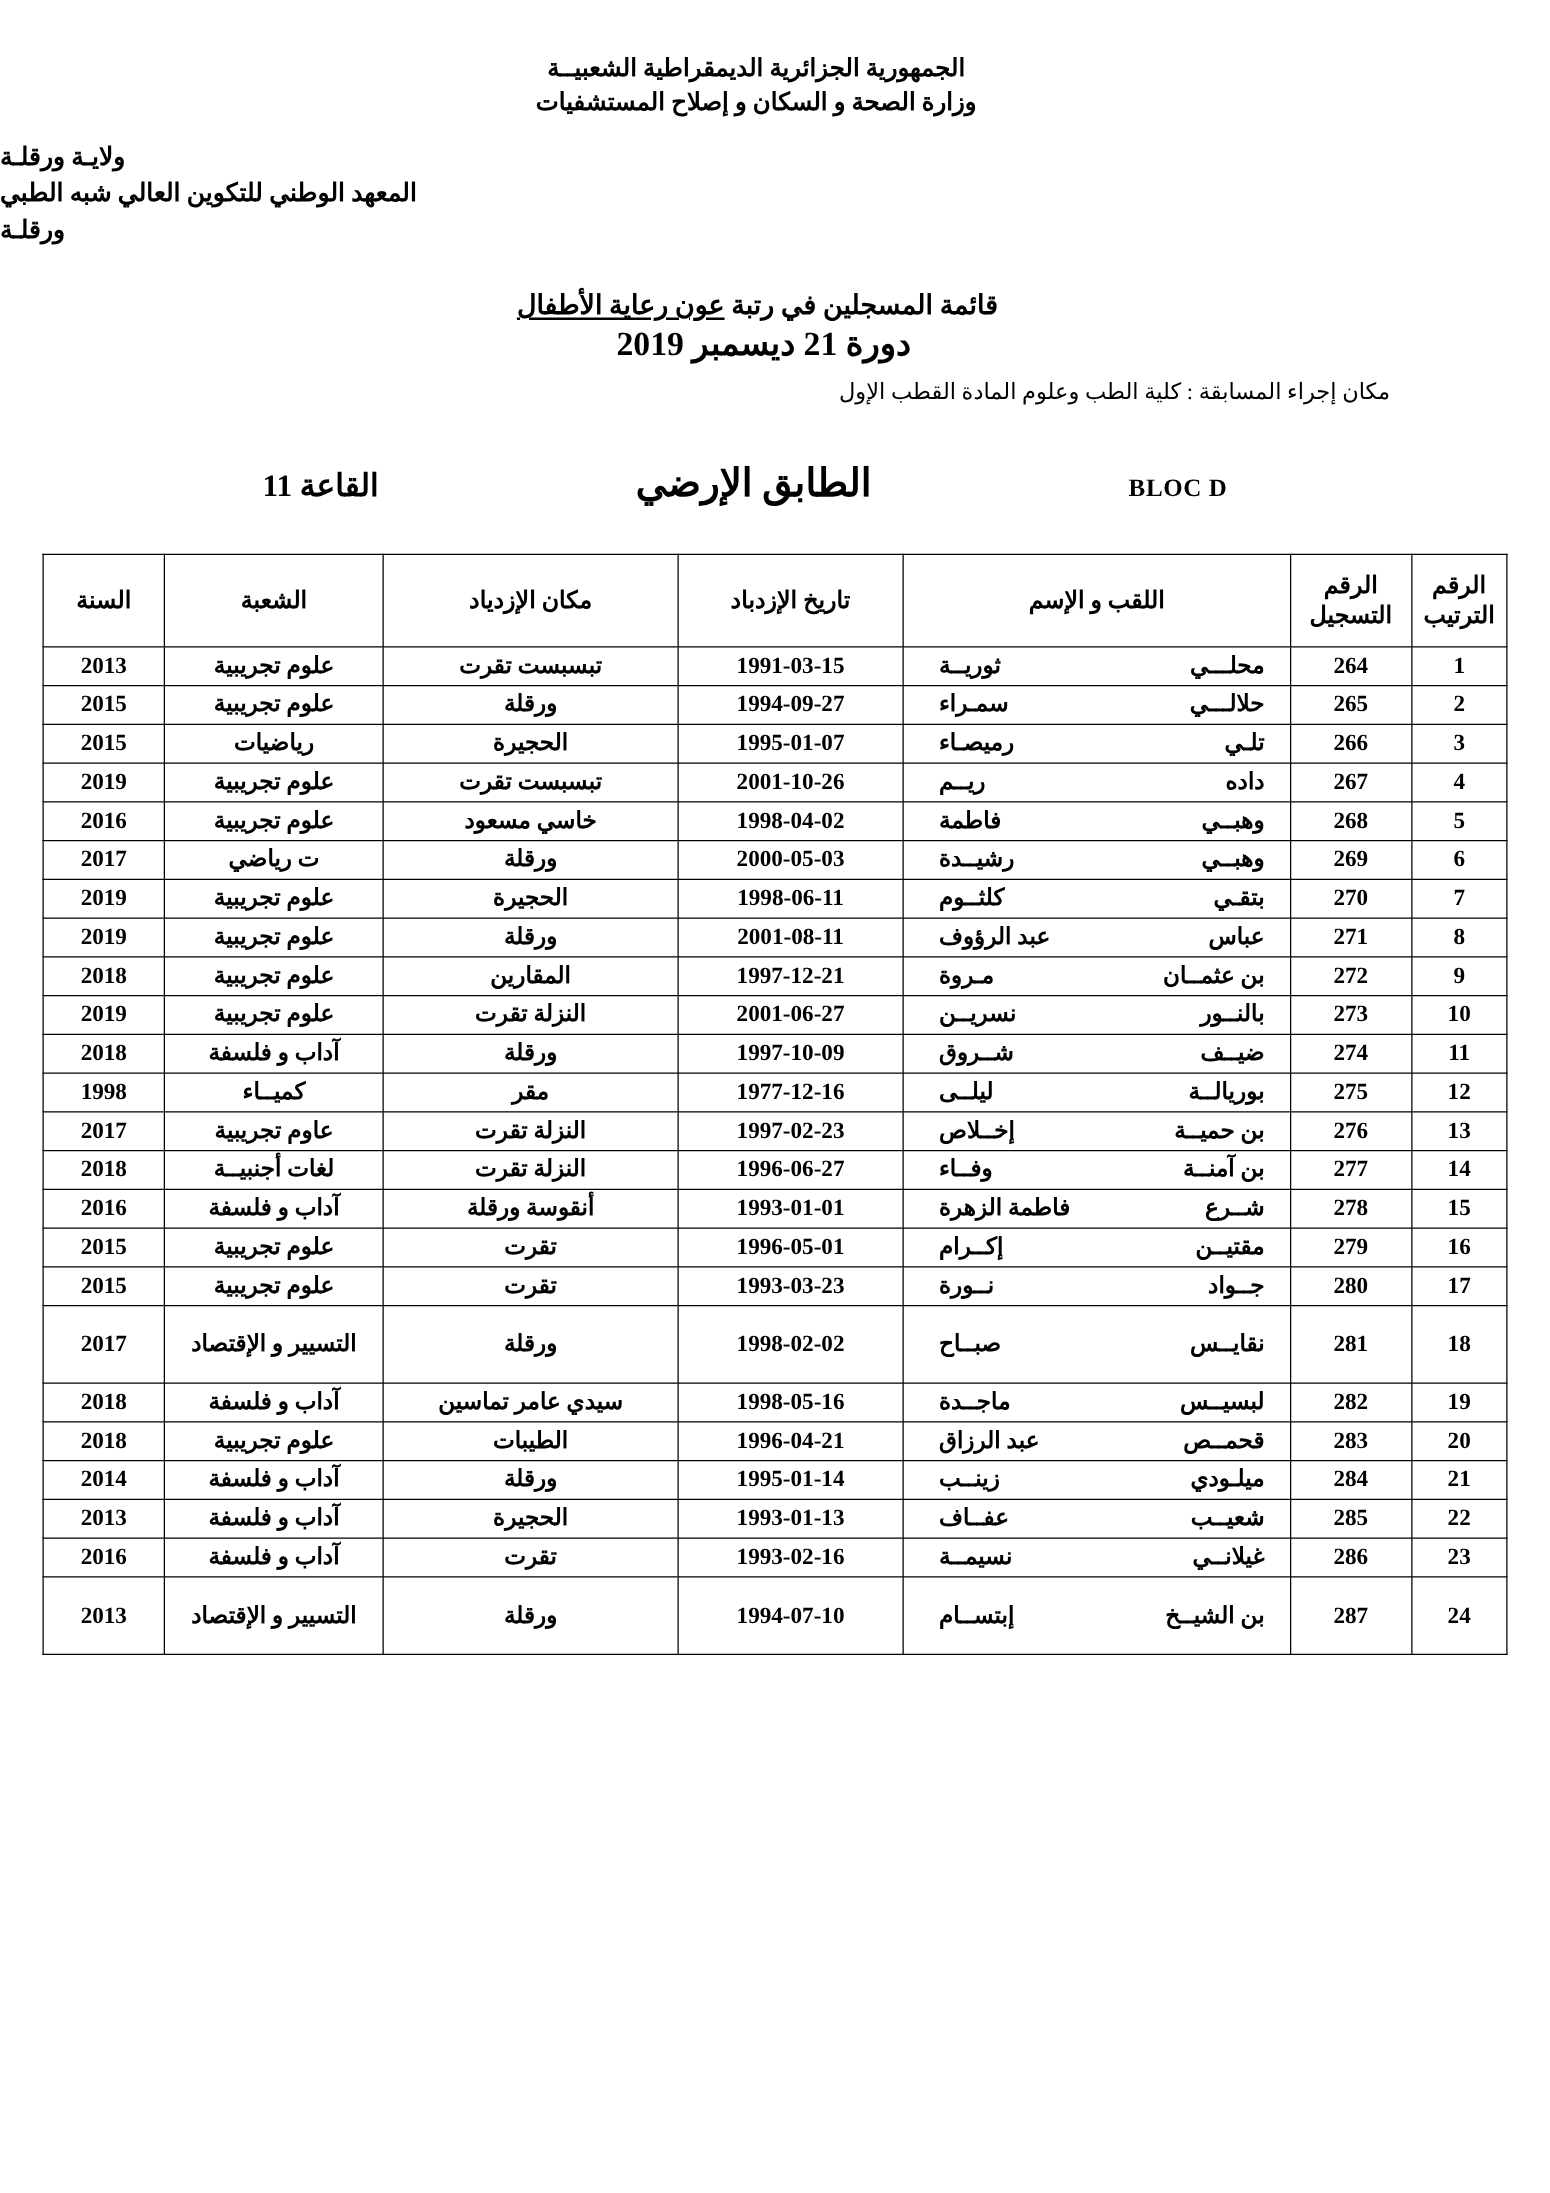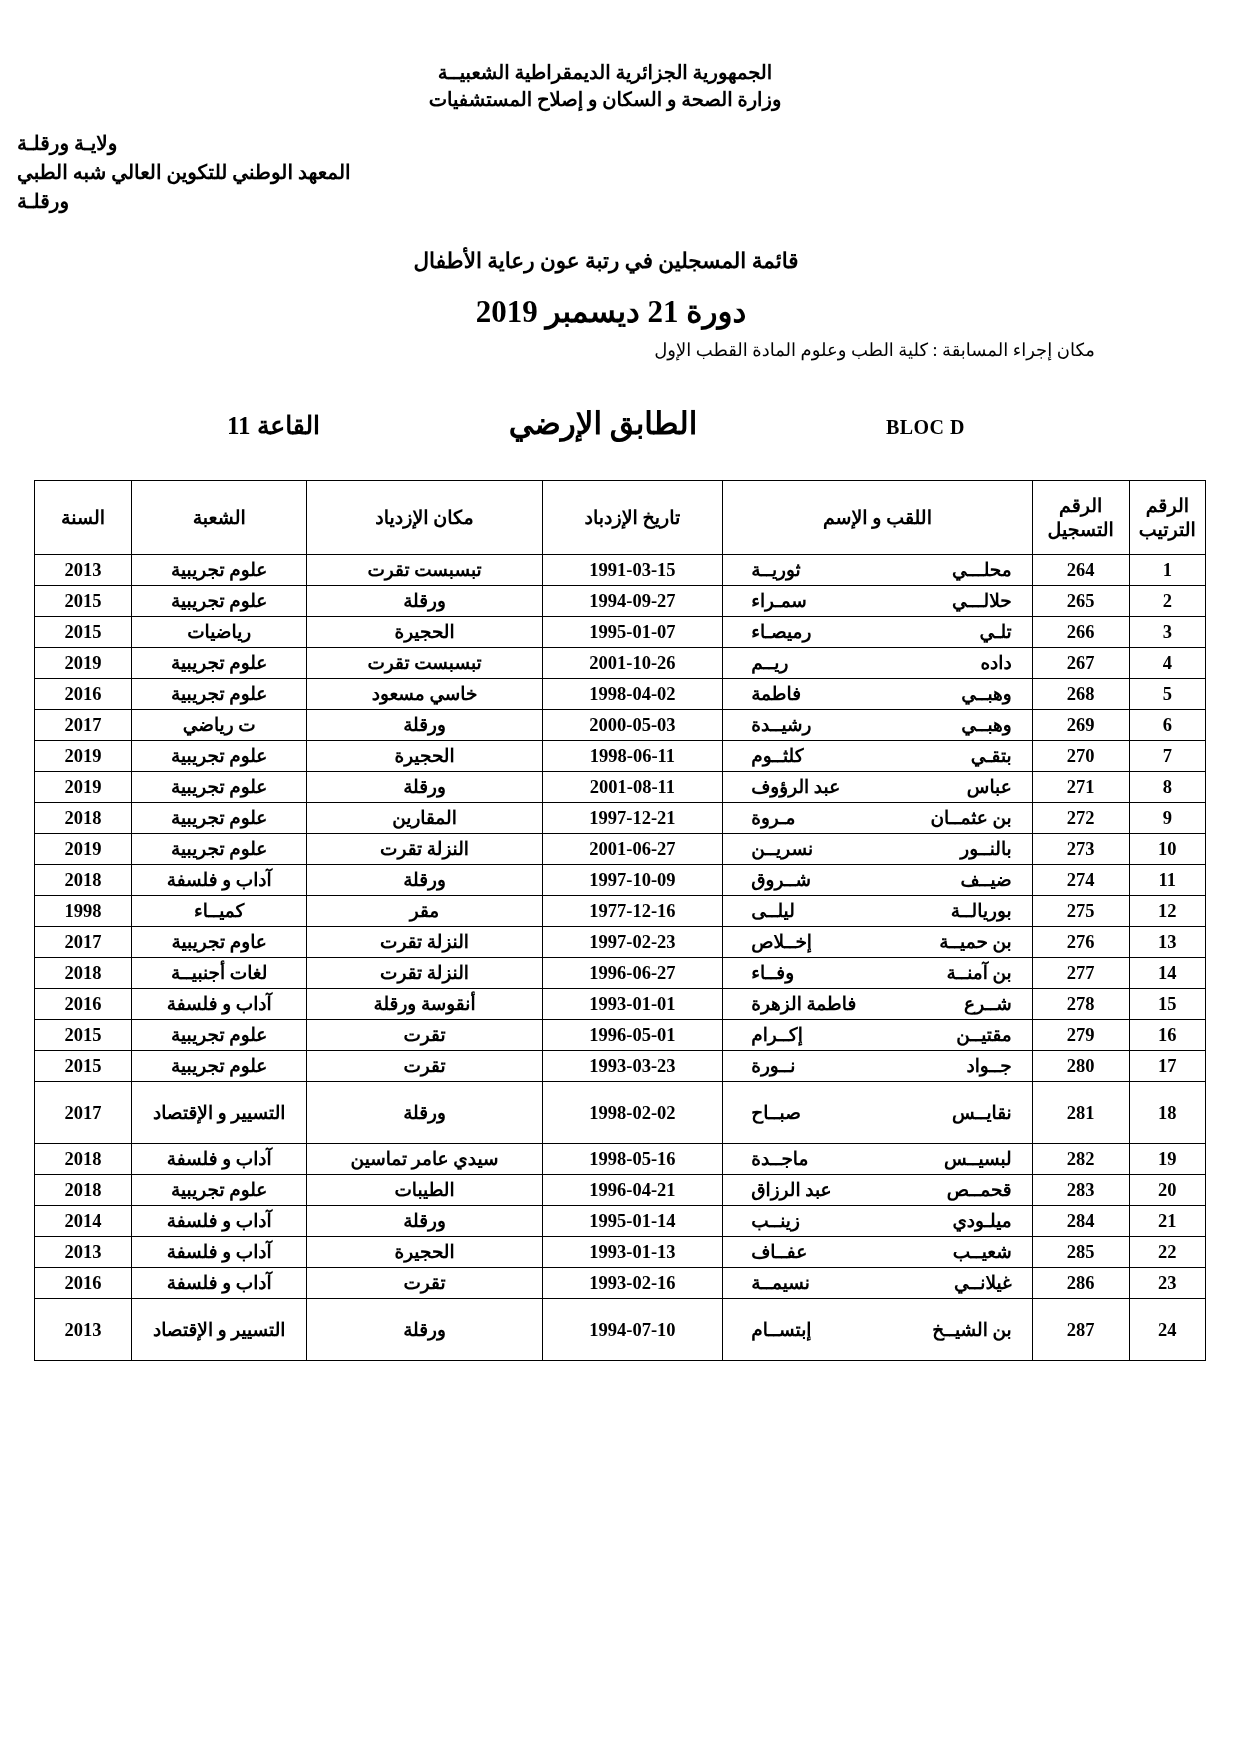--- a/index.html
+++ b/index.html
@@ -13,21 +13,21 @@
     height: 1754px;
     font-family: "Liberation Serif", "DejaVu Serif", serif;
     color: #000000;
     position: relative;
     overflow: hidden;
   }
   .page {
     width: 1240px;
     height: 1754px;
     box-sizing: border-box;
-    padding: 17px;
+    padding: 0;
     position: relative;
   }
 
   
   .hdr-republic {
     text-align: center;
     margin: 0;
     padding-top: 42px;
     font-size: 19.5px;
     font-weight: bold;
@@ -58,27 +58,28 @@
     text-align: center;
     direction: rtl;
   }
   .title-main {
     font-size: 21.5px;
     font-weight: bold;
     line-height: 30px;
     margin-right: 28px;
   }
   .title-main .u {
+    text-decoration: underline;
     text-underline-offset: 3px;
   }
   .title-sub {
-    font-size: 31px;
+    font-size: 27px;
     font-weight: bold;
     line-height: 32px;
-    margin-top: 20px;
+    margin-top: 0;
     margin-right: 18px;
   }
   .venue-line {
     margin-top: 9px;
     text-align: right;
     padding-right: 128px;
     direction: rtl;
     font-size: 18px;
     line-height: 26px;
     font-weight: normal;

